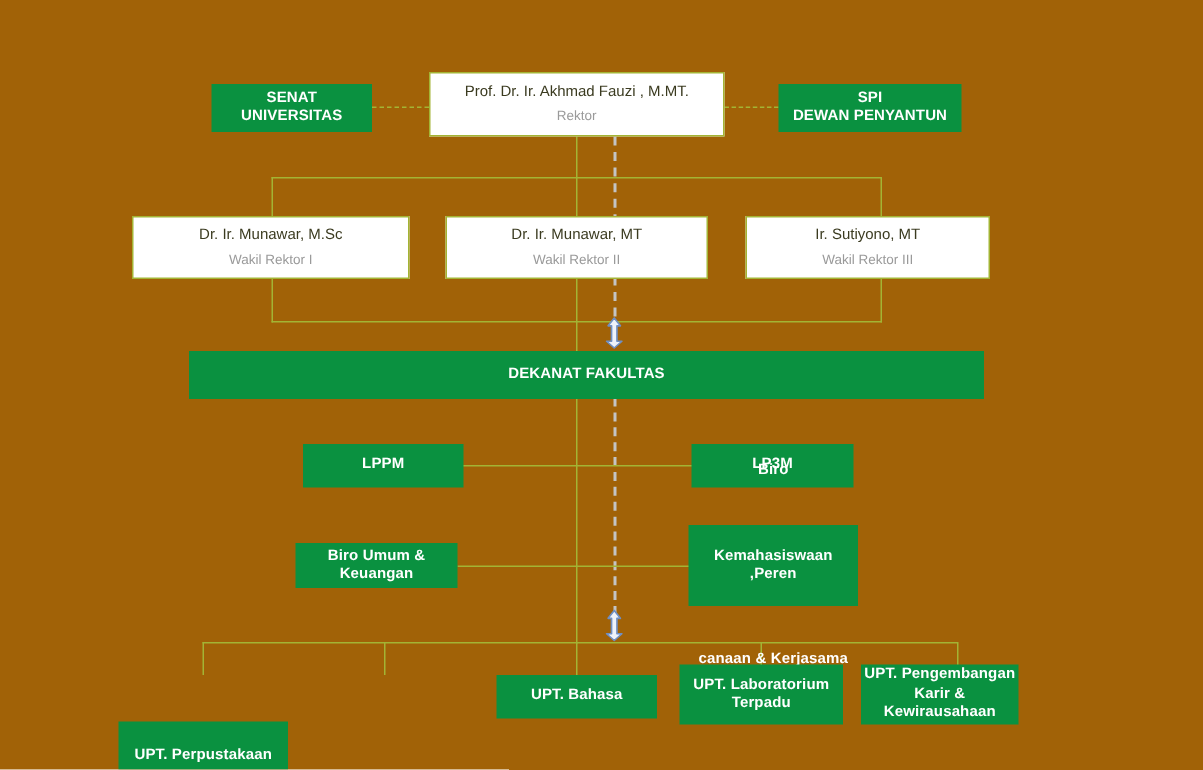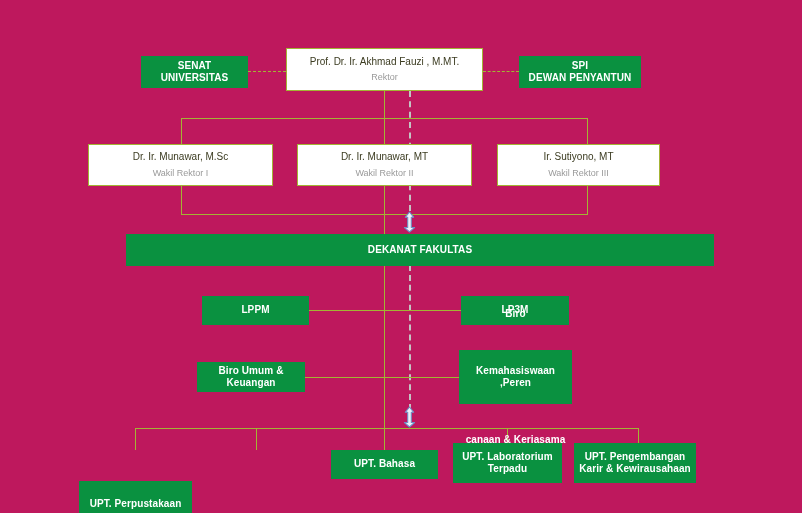--- a/index.html
+++ b/index.html
@@ -9,21 +9,21 @@
     background: #ffffff;
   }
   body {
     font-family: "Liberation Sans", sans-serif;
     -webkit-font-smoothing: antialiased;
   }
   #chart-canvas {
     position: relative;
     width: 802px;
     height: 513px;
-    background: #be185d;
+    background: #a16207;
     overflow: hidden;
   }
 
   
   .node {
     position: absolute;
     box-sizing: border-box;
     display: flex;
     flex-direction: column;
     align-items: center;
@@ -155,21 +155,21 @@
   <div class="node outline" style="left:297px; top:144px; width:175px; height:42px;">
     <span class="name">Dr. Ir. Munawar, MT</span>
     <span class="role">Wakil Rektor II</span>
   </div>
 
   <div class="node outline" style="left:497px; top:144px; width:163px; height:42px;">
     <span class="name">Ir. Sutiyono, MT</span>
     <span class="role">Wakil Rektor III</span>
   </div>
 
-  <div class="node green" style="left:126px; top:234px; width:588px; height:32px;">
+  <div class="node green" style="left:126px; top:234px; width:530px; height:32px;">
     <span>DEKANAT FAKULTAS</span>
   </div>
 
   <div class="node green" style="left:202px; top:296px; width:107px; height:29px;">
     <span>LPPM</span>
   </div>
 
   <div class="node green" style="left:461px; top:296px; width:108px; height:29px;">
     <span>LP3M</span>
   </div>
@@ -192,18 +192,18 @@
 
   <div class="node green" style="left:331px; top:450px; width:107px; height:29px;">
     <span>UPT. Bahasa</span>
   </div>
 
   <div class="node green" style="left:453px; top:443px; width:109px; height:40px;">
     <span class="line2">UPT. Laboratorium</span>
     <span class="line2">Terpadu</span>
   </div>
 
-  <div class="node green" style="left:574px; top:443px; width:122px; height:40px;text-align:center;">
+  <div class="node green" style="left:574px; top:443px; width:105px; height:40px;text-align:center;">
     <span class="line2">UPT. Pengembangan</span>
     <span class="line2">Karir &amp; Kewirausahaan</span>
   </div>
 
 </div>
 
 </body></html>

